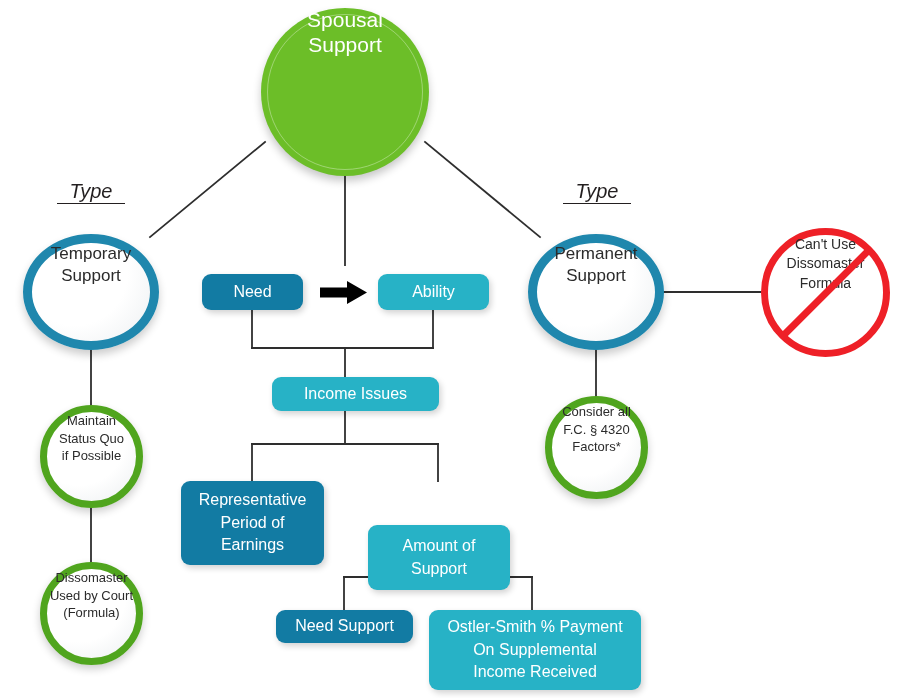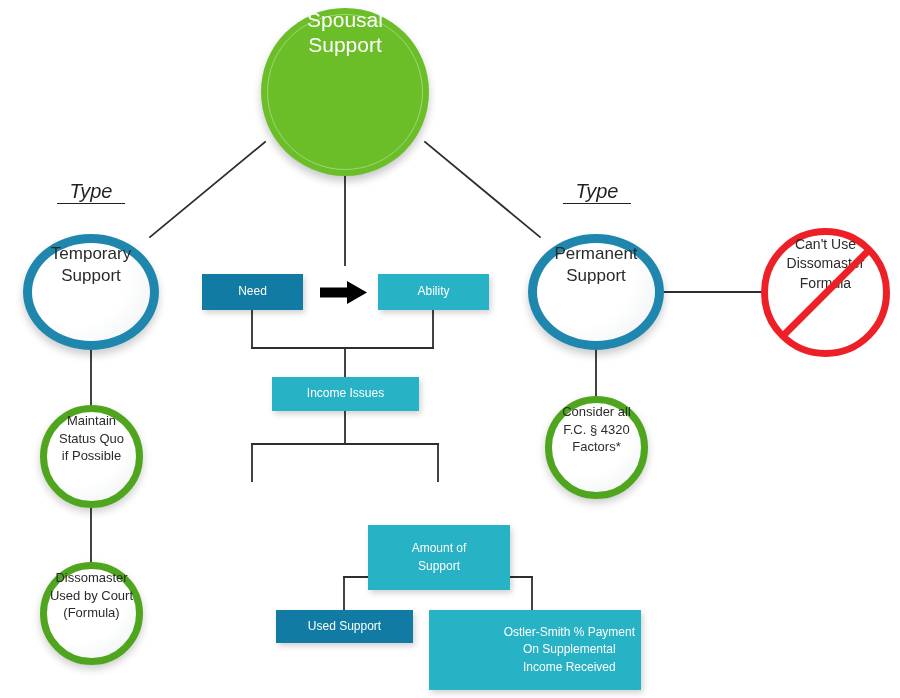--- a/index.html
+++ b/index.html
@@ -92,24 +92,25 @@
 
   
   .box {
     position: absolute;
     display: flex;
     align-items: center;
     justify-content: center;
     text-align: center;
     color: #ffffff;
     box-sizing: border-box;
-    font-size: 12px;
+    font-size: 16px;
     line-height: 1.42;
     box-shadow: 2px 3px 6px rgba(0,0,0,0.18);
     padding: 2px 6px;
+    border-radius: 9px;
   }
   .box-dark  { background: #127ba3; }
   .box-light { background: #27b2c6; }
 
   
   .type-label {
     position: absolute;
     font-style: italic;
     font-size: 20px;
     color: #231f20;
@@ -222,33 +223,40 @@
   </div>
 
   <div class="box box-dark" style="left:202px; top:274px; width:101px; height:36px;">Need</div>
 
   <svg class="arrow" style="left:320px; top:281px;" width="48" height="23" viewBox="0 0 48 23">
     <path d="M0,6.5 L27,6.5 L27,0 L47,11.5 L27,23 L27,16.5 L0,16.5 Z" fill="#000000"></path>
   </svg>
 
   <div class="box box-light" style="left:378px; top:274px; width:111px; height:36px;">Ability</div>
 
-  <div class="box box-light" style="left:272px; top:377px; width:147px; height:34px;">Income Issues</div>
-
+  <div class="box box-light" style="left:272px; top:377px; width:167px; height:34px;">Income Issues</div>
+
+  <div class="box box-dark" style="left:181px; top:481px; width:143px; height:84px;">
+    <span>
+      <span>Representative</span><br>
+      <span>Period of</span><br>
+      <span>Earnings</span>
+    </span>
+  </div>
 
   <div class="box box-light" style="left:368px; top:481px; width:142px; height:65px;margin-top:44px;">
     <span>
       <span>Amount of</span><br>
       <span>Support</span>
     </span>
   </div>
 
-  <div class="box box-dark" style="left:276px; top:610px; width:137px; height:33px;">Used Support</div>
-
-  <div class="box box-light" style="left:429px; top:610px; width:212px; height:80px;justify-content:flex-end;">
+  <div class="box box-dark" style="left:276px; top:610px; width:137px; height:33px;">Need Support</div>
+
+  <div class="box box-light" style="left:429px; top:610px; width:212px; height:80px;">
     <span>
       <span>Ostler-Smith % Payment</span><br>
       <span>On Supplemental</span><br>
       <span>Income Received</span>
     </span>
   </div>
 
 </div>
 
 </body></html>

